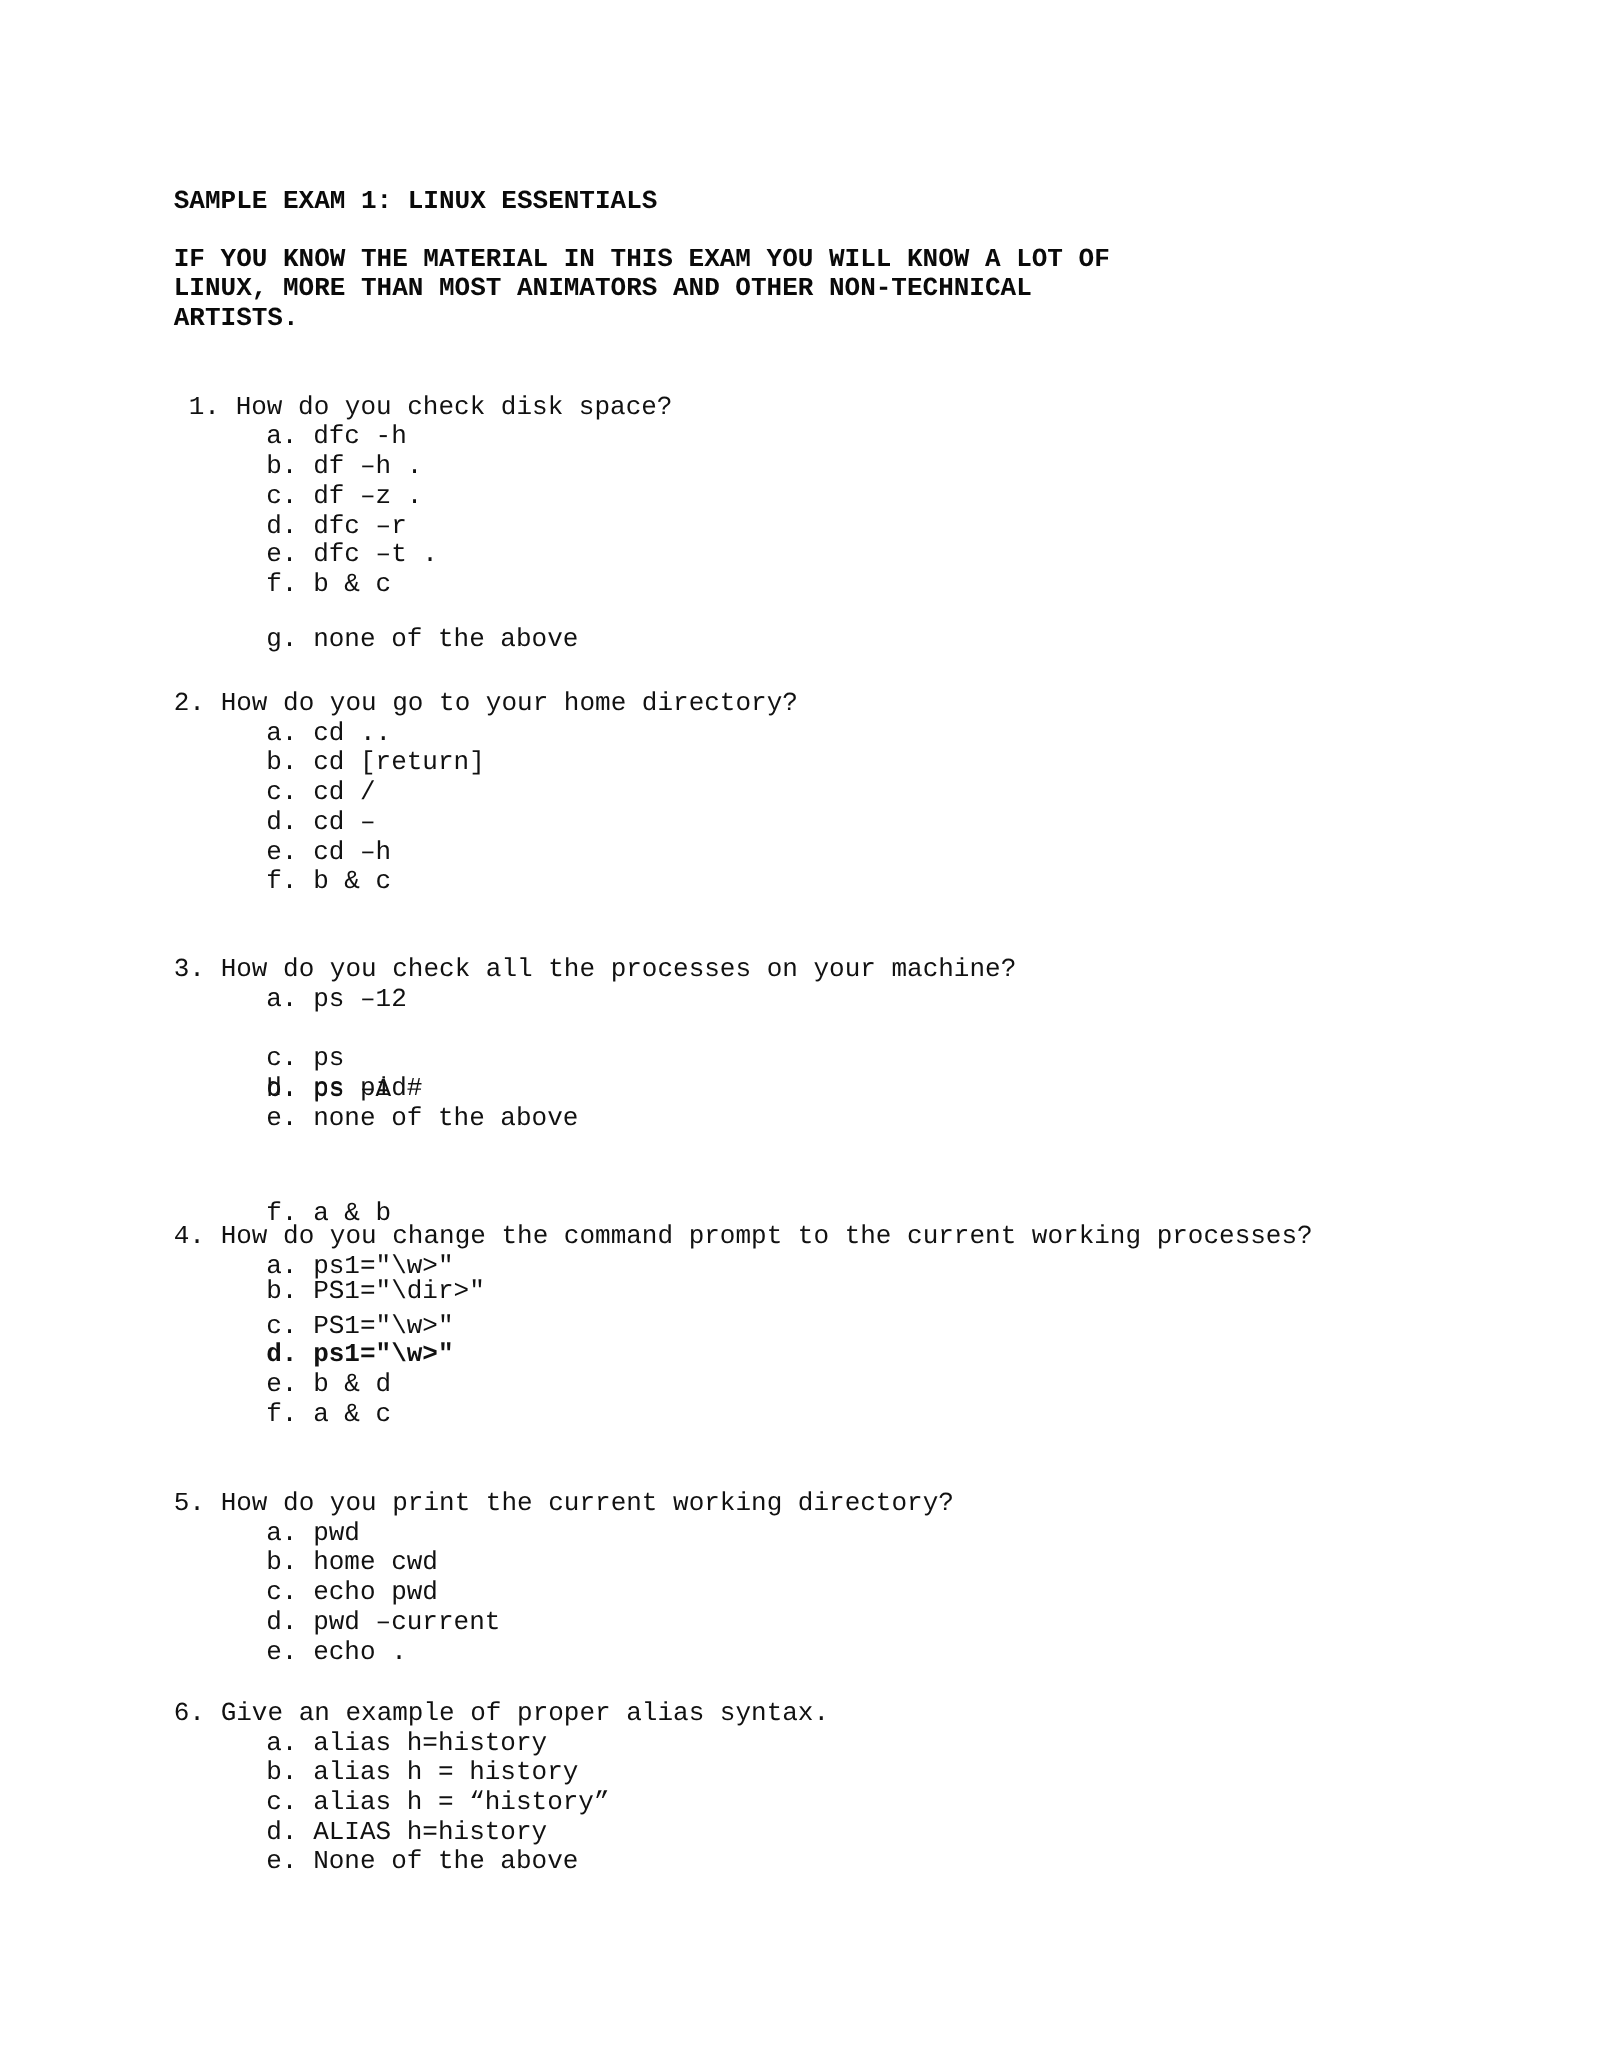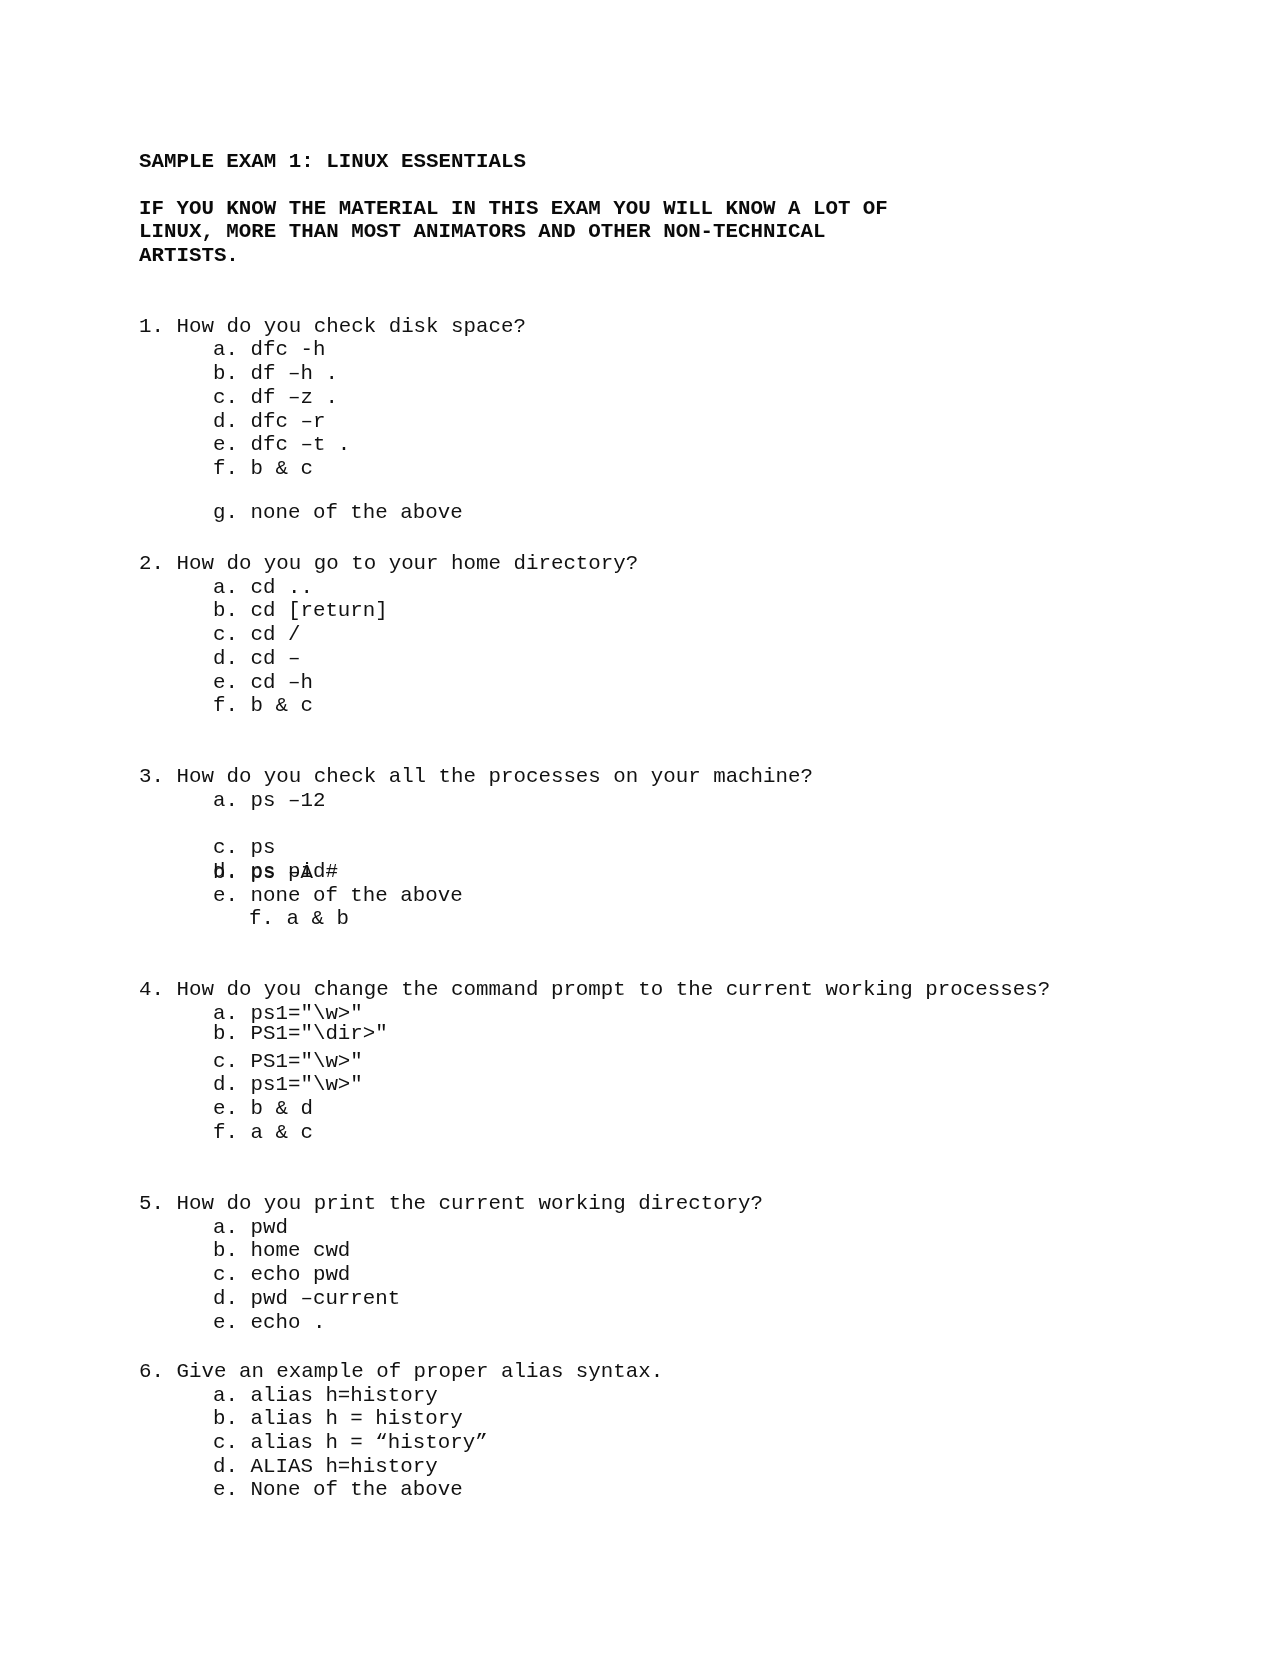--- a/index.html
+++ b/index.html
@@ -55,21 +55,21 @@
 
   <div class="line bold" style="top:150px;">SAMPLE EXAM 1: LINUX ESSENTIALS</div>
 
   <div>
     <div class="line bold" style="top:197px;">IF YOU KNOW THE MATERIAL IN THIS EXAM YOU WILL KNOW A LOT OF</div>
     <div class="line bold" style="top:220px;">LINUX, MORE THAN MOST ANIMATORS AND OTHER NON-TECHNICAL</div>
     <div class="line bold" style="top:244px;">ARTISTS.</div>
   </div>
 
   <div>
-    <div class="line" style="top:315px;"><span class="q-num">1.</span><span>How do you check disk space?</span></div>
+    <div class="line" style="top:315px;margin-left:12px;"><span class="q-num">1.</span><span>How do you check disk space?</span></div>
     <div class="line opt" style="top:338px;"><span class="opt-letter">a.</span><span>dfc -h</span></div>
     <div class="line opt" style="top:362px;"><span class="opt-letter">b.</span><span>df –h .</span></div>
     <div class="line opt" style="top:386px;"><span class="opt-letter">c.</span><span>df –z .</span></div>
     <div class="line opt" style="top:410px;"><span class="opt-letter">d.</span><span>dfc –r</span></div>
     <div class="line opt" style="top:433px;"><span class="opt-letter">e.</span><span>dfc –t .</span></div>
     <div class="line opt" style="top:457px;"><span class="opt-letter">f.</span><span>b &amp; c</span></div>
     <div class="line opt" style="top:481px;margin-top:20px;"><span class="opt-letter">g.</span><span>none of the above</span></div>
   </div>
 
   <div>
@@ -82,29 +82,29 @@
     <div class="line opt" style="top:694px;"><span class="opt-letter">f.</span><span>b &amp; c</span></div>
   </div>
 
   <div>
     <div class="line" style="top:765px;"><span class="q-num">3.</span><span>How do you check all the processes on your machine?</span></div>
     <div class="line opt" style="top:789px;"><span class="opt-letter">a.</span><span>ps –12</span></div>
     <div class="line opt" style="top:813px;margin-top:48px;"><span class="opt-letter">b.</span><span>ps –A</span></div>
     <div class="line opt" style="top:836px;"><span class="opt-letter">c.</span><span>ps</span></div>
     <div class="line opt" style="top:860px;"><span class="opt-letter">d.</span><span>ps pid#</span></div>
     <div class="line opt" style="top:884px;"><span class="opt-letter">e.</span><span>none of the above</span></div>
-    <div class="line opt" style="top:907px;margin-left:36px;"><span class="opt-letter">f.</span><span>a &amp; b</span></div>
+    <div class="line opt" style="top:960px;"><span class="opt-letter">f.</span><span>a &amp; b</span></div>
   </div>
 
   <div>
     <div class="line" style="top:978px;"><span class="q-num">4.</span><span>How do you change the command prompt to the current working processes?</span></div>
     <div class="line opt" style="top:1002px;"><span class="opt-letter">a.</span><span>ps1=″\w&gt;″</span></div>
     <div class="line opt" style="top:978px;margin-top:44px;"><span class="opt-letter">b.</span><span>PS1=″\dir&gt;″</span></div>
     <div class="line opt" style="top:1050px;"><span class="opt-letter">c.</span><span>PS1=″\w&gt;″</span></div>
-    <div class="line opt" style="top:1073px;"><span class="opt-letter">d.</span><span>ps1=″\w&gt;″</span></div>
+    <div class="line opt" style="top:1073px;font-weight:bold;"><span class="opt-letter">d.</span><span>ps1=″\w&gt;″</span></div>
     <div class="line opt" style="top:1097px;"><span class="opt-letter">e.</span><span>b &amp; d</span></div>
     <div class="line opt" style="top:1121px;"><span class="opt-letter">f.</span><span>a &amp; c</span></div>
   </div>
 
   <div>
     <div class="line" style="top:1192px;"><span class="q-num">5.</span><span>How do you print the current working directory?</span></div>
     <div class="line opt" style="top:1216px;"><span class="opt-letter">a.</span><span>pwd</span></div>
     <div class="line opt" style="top:1239px;"><span class="opt-letter">b.</span><span>home cwd</span></div>
     <div class="line opt" style="top:1263px;"><span class="opt-letter">c.</span><span>echo pwd</span></div>
     <div class="line opt" style="top:1287px;"><span class="opt-letter">d.</span><span>pwd –current</span></div>

